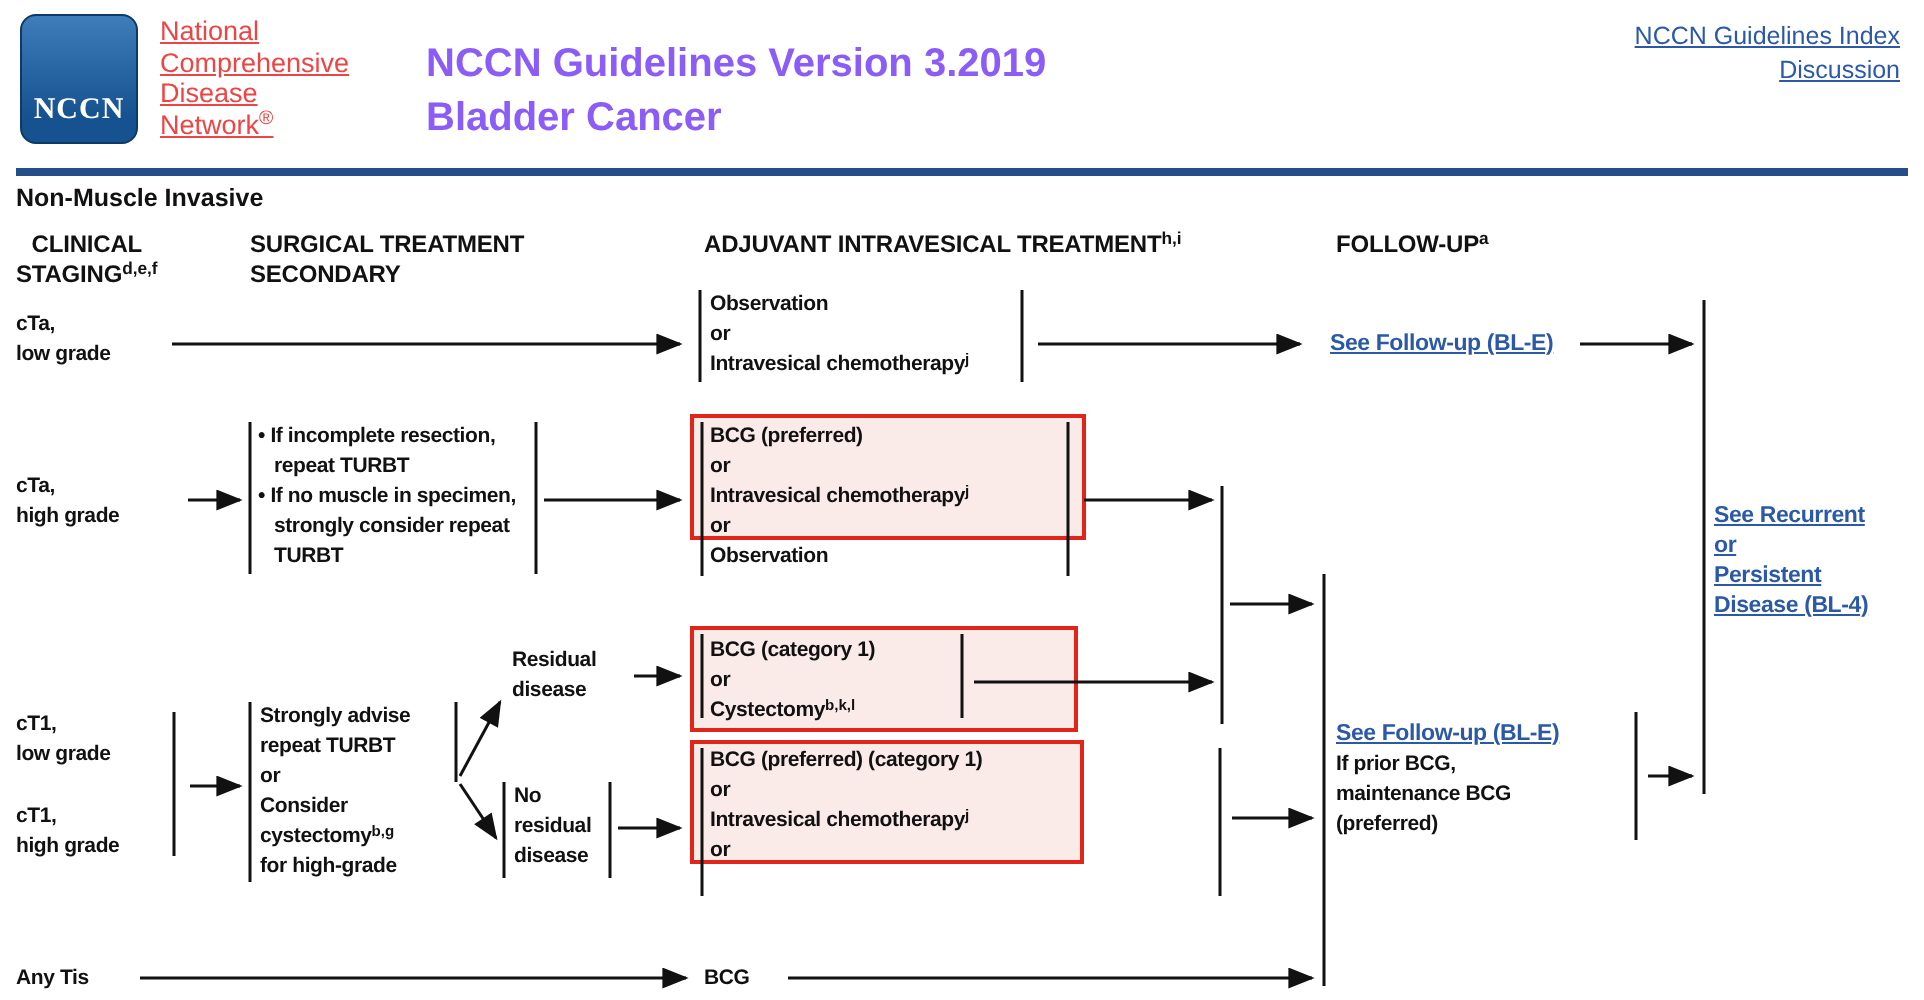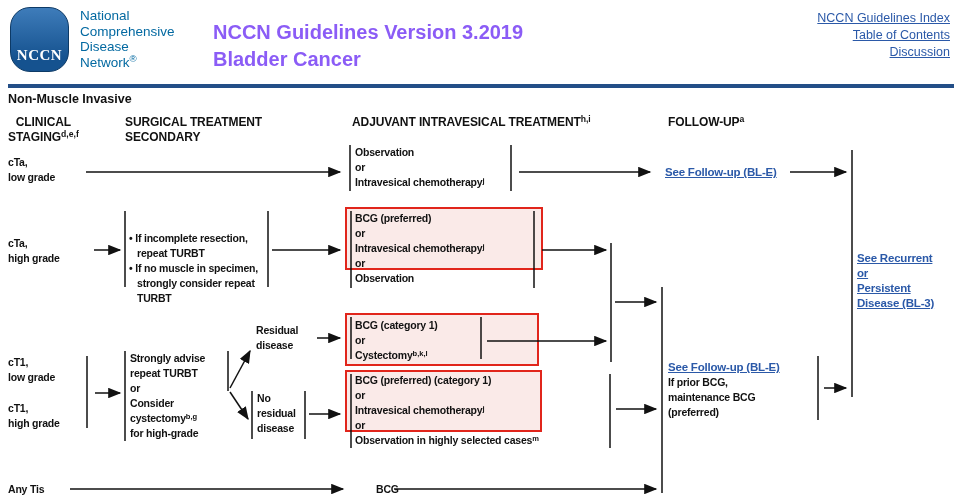--- a/index.html
+++ b/index.html
@@ -3,26 +3,26 @@
 <meta charset="utf-8">
 <style>
   :root{
     --link_blue:#2b59a8; --rule_navy:#234e87; --red_border:#e1251b; --red_fill:#faeae8;
     --logo_top:#3e7cba; --logo_bottom:#15528f; --ink:#111111;
   }
   html,body{margin:0;padding:0;background:#ffffff;}
   .page{position:relative;width:962px;height:500px;background:#fff;overflow:hidden;
         font-family:"Liberation Sans",sans-serif;color:var(--ink);}
   
-  .logo{position:absolute;left:10px;top:7px;width:57px;height:63px;border-radius:20px;
+  .logo{position:absolute;left:10px;top:7px;width:57px;height:63px;border-radius:8px;
         background:linear-gradient(180deg,var(--logo_top) 0%,var(--logo_bottom) 80%);
         border:1px solid #0d3a66;display:flex;align-items:flex-end;justify-content:center;}
   .logo span{font-family:"Liberation Serif",serif;font-weight:bold;color:#fff;font-size:15px;
         letter-spacing:.5px;padding-bottom:7px;}
-  .org{position:absolute;left:80px;top:8px;font-size:13.5px;line-height:15.5px;color:#0369a1;}
+  .org{position:absolute;left:80px;top:8px;font-size:13.5px;line-height:15.5px;color:#ef4444;text-decoration:underline;}
   .titles{position:absolute;left:213px;top:19px;font-size:20px;font-weight:bold;line-height:27px;color:#8b5cf6;}
   .navlinks{position:absolute;right:12px;top:10px;text-align:right;font-size:12.5px;line-height:17px;}
   .navlinks a{display:block;color:var(--link_blue);text-decoration:underline;cursor:pointer;}
   .rule{position:absolute;left:8px;top:84px;width:946px;height:4px;background:var(--rule_navy);}
   
   .txt{position:absolute;font-weight:bold;font-size:10.5px;line-height:15px;letter-spacing:-0.2px;
        white-space:nowrap;z-index:3;}
   .txt div{height:15px;}
   .sec{font-size:12.5px;letter-spacing:0;}
   .colhead{font-size:12px;letter-spacing:-0.1px;}
@@ -48,21 +48,20 @@
     <div>Comprehensive</div>
     <div>Disease</div>
     <div>Network<sup>®</sup></div>
   </div>
   <div class="titles">
     <div>NCCN Guidelines Version 3.2019</div>
     <div>Bladder Cancer</div>
   </div>
   <div class="navlinks">
     <a>NCCN Guidelines Index</a>
-    <a>Table of Contents</a>
     <a>Discussion</a>
   </div>
   <div class="rule"></div>
 
   <div class="txt sec" style="left:8px;top:92px;">Non-Muscle Invasive</div>
   <div class="txt colhead" style="left:8px;top:115px;text-align:center;">
     <div>CLINICAL</div>
     <div>STAGING<sup>d,e,f</sup></div>
   </div>
   <div class="txt colhead" style="left:125px;top:115px;">
@@ -140,21 +139,21 @@
     <div>Observation</div>
     <div>or</div>
     <div>Intravesical chemotherapy<sup>j</sup></div>
   </div>
   <a class="txt bluelink" style="left:665px;top:165px;font-size:11.5px;">See Follow-up (BL-E)</a>
 
   <div class="txt" style="left:8px;top:236px;">
     <div>cTa,</div>
     <div>high grade</div>
   </div>
-  <div class="txt" style="left:129px;top:211px;margin-top:20px;">
+  <div class="txt" style="left:129px;top:211px;">
     <div>• If incomplete resection,</div>
     <div class="indent">repeat TURBT</div>
     <div>• If no muscle in specimen,</div>
     <div class="indent">strongly consider repeat</div>
     <div class="indent">TURBT</div>
   </div>
   <div class="txt" style="left:355px;top:211px;">
     <div>BCG (preferred)</div>
     <div>or</div>
     <div>Intravesical chemotherapy<sup>j</sup></div>
@@ -190,33 +189,32 @@
   <div class="txt" style="left:355px;top:318px;">
     <div>BCG (category 1)</div>
     <div>or</div>
     <div>Cystectomy<sup>b,k,l</sup></div>
   </div>
   <div class="txt" style="left:355px;top:373px;">
     <div>BCG (preferred) (category 1)</div>
     <div>or</div>
     <div>Intravesical chemotherapy<sup>j</sup></div>
     <div>or</div>
-    <div>Observation in highly selected cases<sup>m</sup></div>
   </div>
 
   <a class="txt bluelink" style="left:668px;top:360px;font-size:11.5px;">See Follow-up (BL-E)</a>
   <div class="txt" style="left:668px;top:375px;">
     <div>If prior BCG,</div>
     <div>maintenance BCG</div>
     <div>(preferred)</div>
   </div>
 
   <a class="txt bluelink" style="left:857px;top:251px;font-size:11.5px;">
     <div>See Recurrent</div>
     <div>or</div>
     <div>Persistent</div>
-    <div>Disease (BL-3)</div>
+    <div>Disease (BL-4)</div>
   </a>
 
   <div class="txt" style="left:8px;top:482px;">Any Tis</div>
-  <div class="txt" style="left:352px;top:482px;margin-left:24px;">BCG</div>
+  <div class="txt" style="left:352px;top:482px;">BCG</div>
 
 </div>
 
 </body></html>

